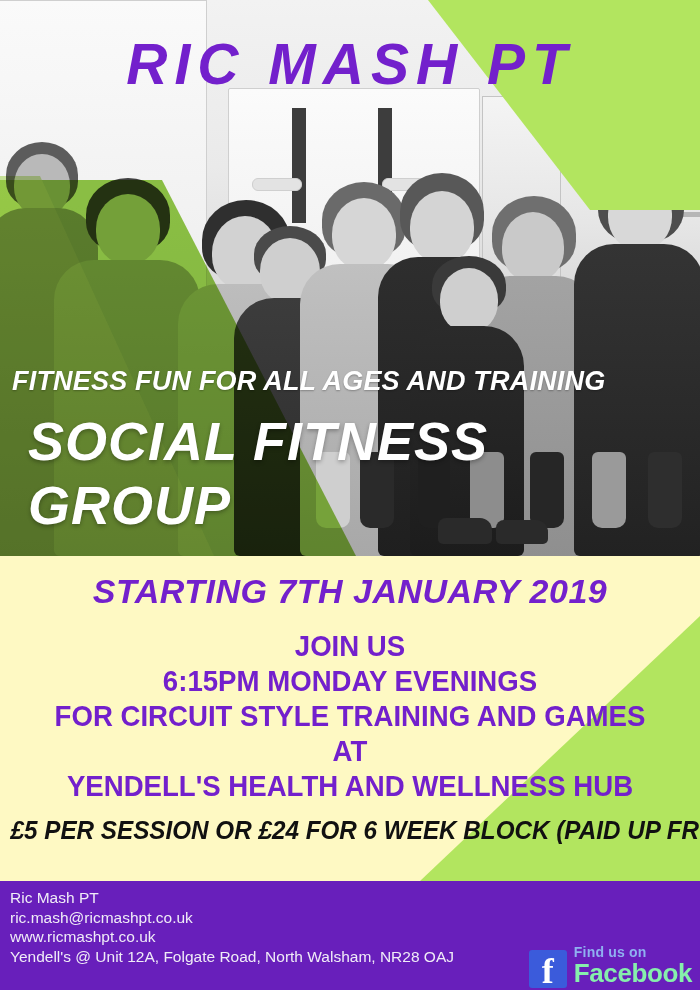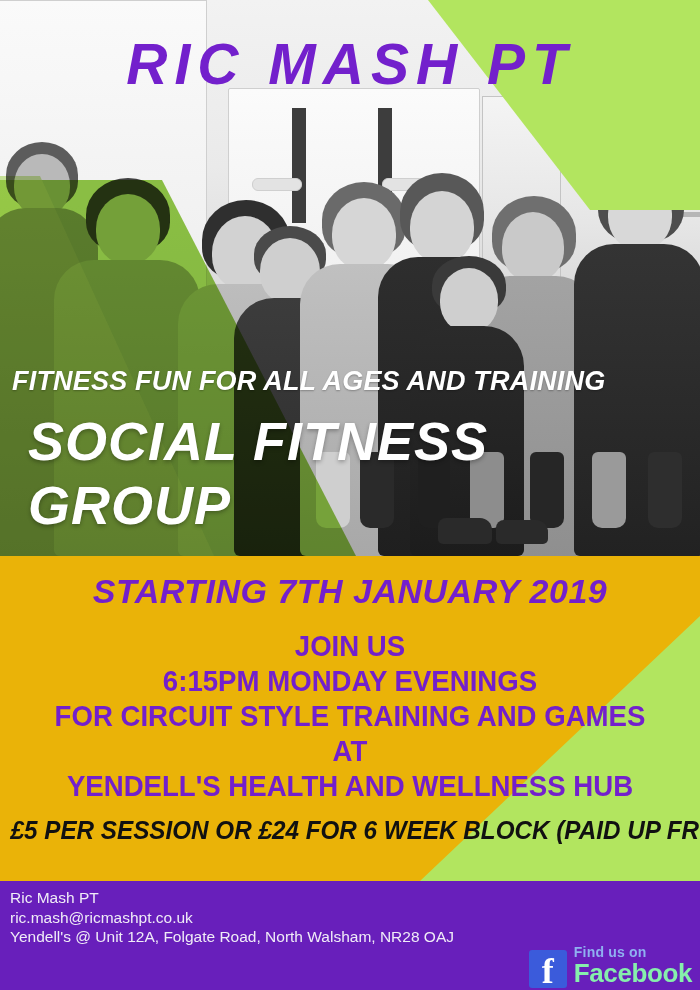--- a/index.html
+++ b/index.html
@@ -140,21 +140,21 @@
     text-shadow: 0 2px 4px rgba(0,0,0,.30);
   }
   .bigline.l1 { top: 414px; }
   .bigline.l2 { top: 478px; }
 
   
   .info-area {
     position: absolute;
     left: 0; top: 556px;
     width: 700px; height: 325px;
-    background: #eab308;
+    background: #fef9c3;
     overflow: hidden;
   }
   .green-br-tri {
     position: absolute;
     left: 0; top: 0;
     width: 700px; height: 325px;
   }
 
   .starting {
     position: absolute;
@@ -375,20 +375,21 @@
       <div class="d-line">YENDELL'S HEALTH AND WELLNESS HUB</div>
     </div>
 
     <div class="price">£5 PER SESSION OR £24 FOR 6 WEEK BLOCK (PAID UP FRONT)</div>
   </div>
 
   <div class="footer">
     <div class="footer-lines">
       <div>Ric Mash PT</div>
       <div>ric.mash@ricmashpt.co.uk</div>
+      <div>www.ricmashpt.co.uk</div>
       <div>Yendell's @ Unit 12A, Folgate Road, North Walsham, NR28 OAJ</div>
     </div>
 
     <div class="fb-badge">
       <div class="fb-logo">
         <span class="f-glyph">f</span>
       </div>
       <div class="fb-text">
         <div class="fb-find">Find us on</div>
         <div class="fb-name">Facebook</div>

